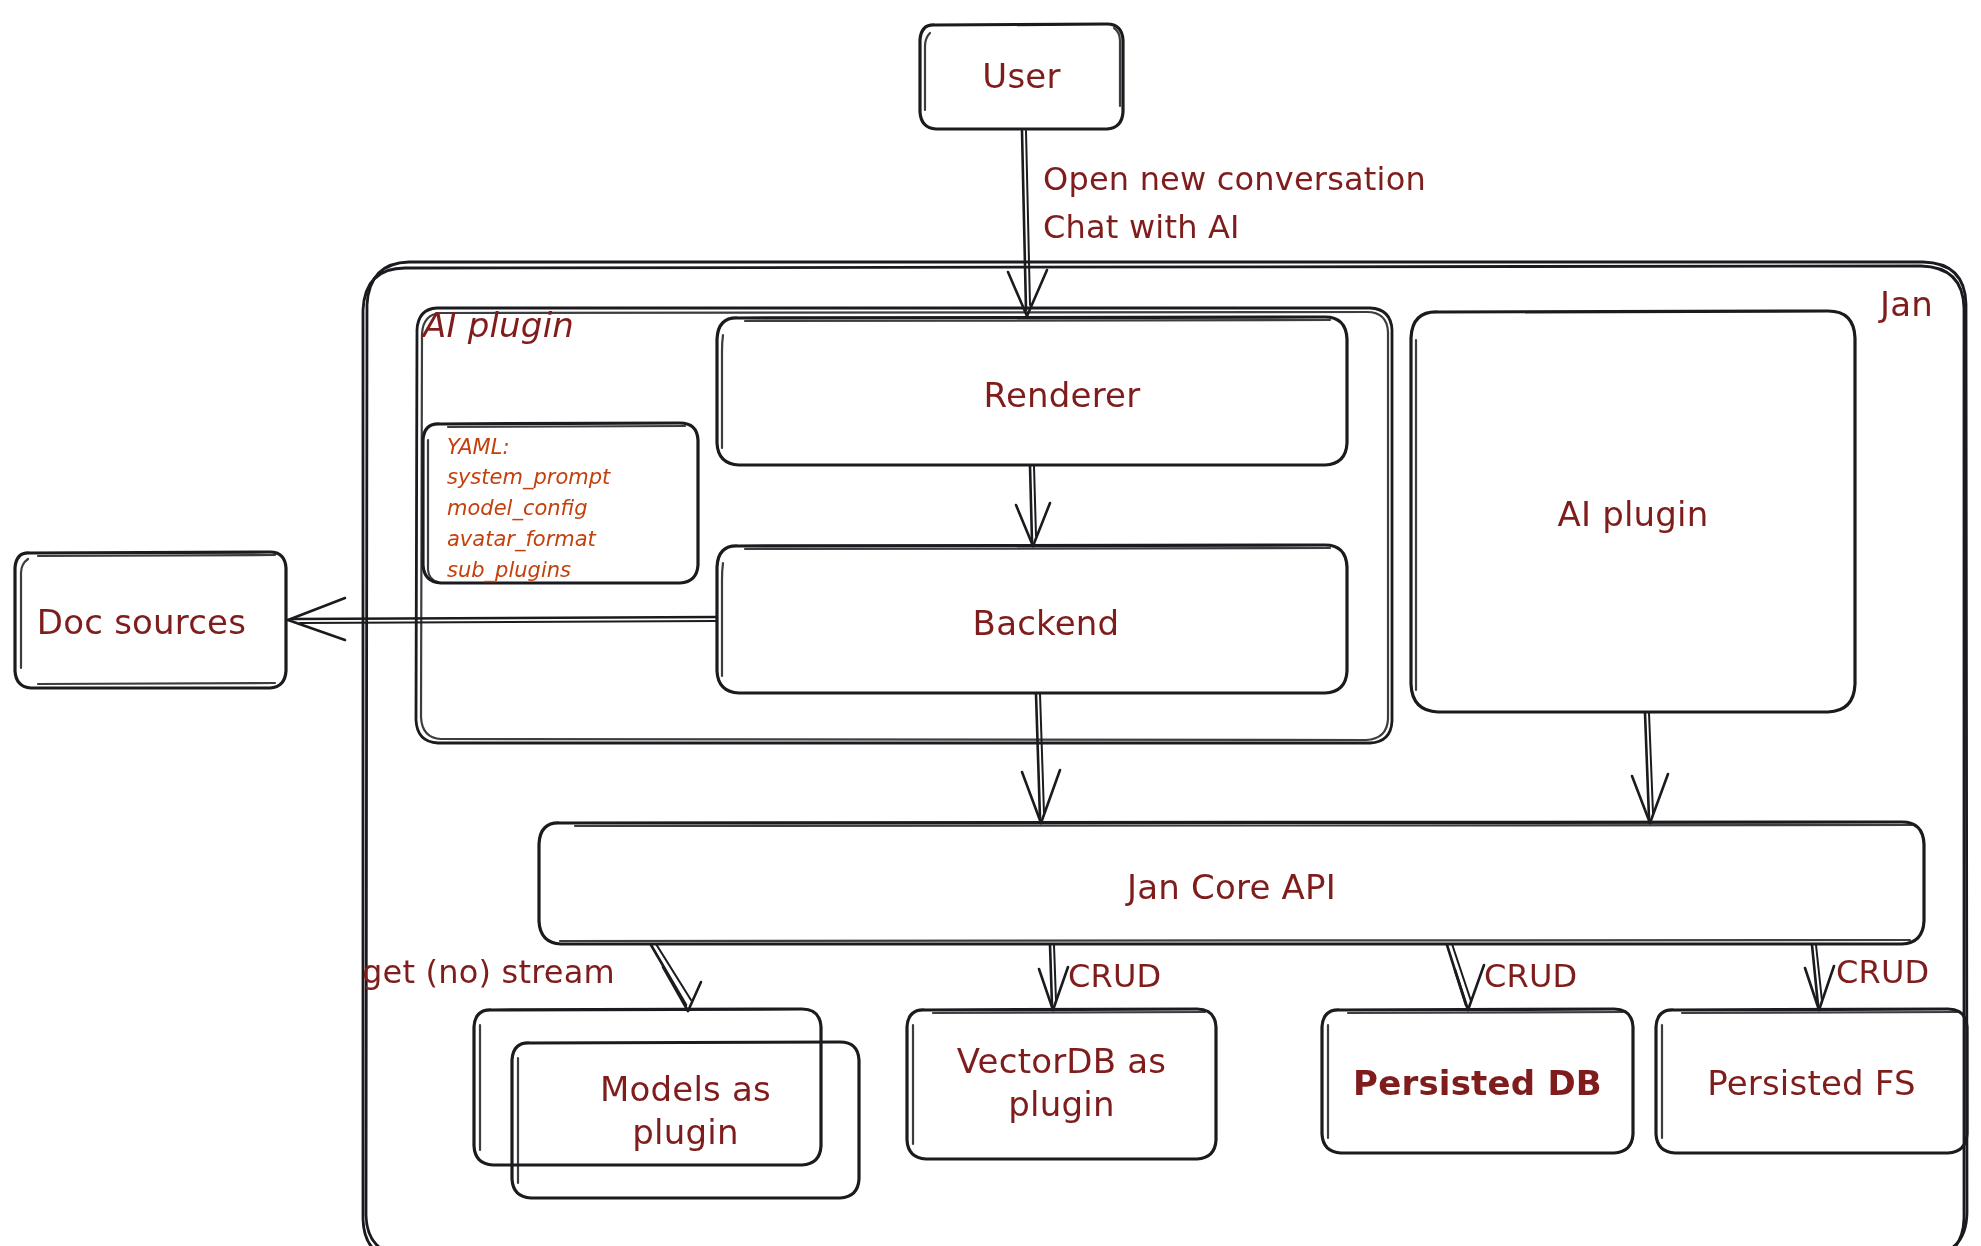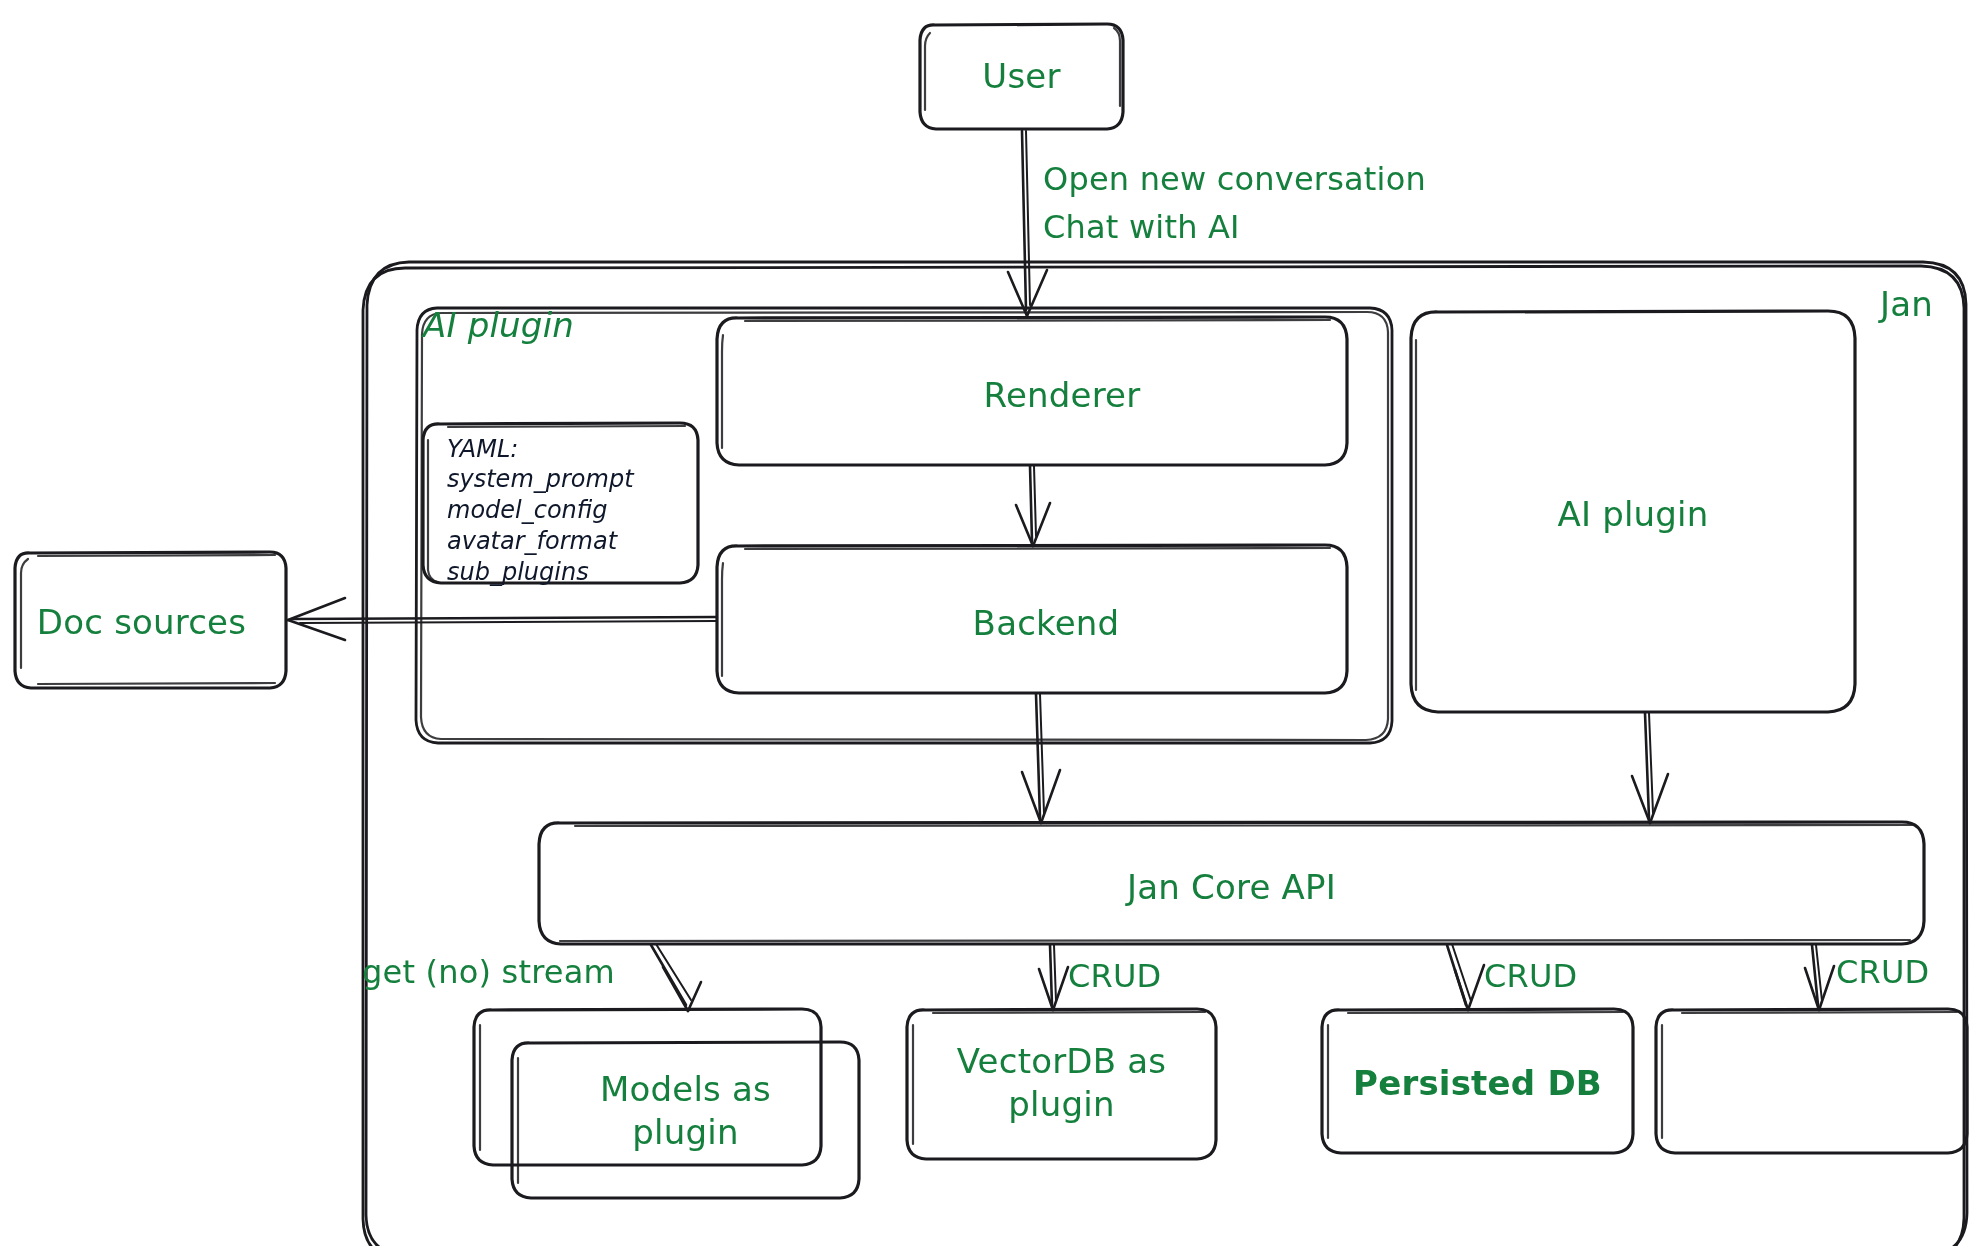--- a/index.html
+++ b/index.html
@@ -18,41 +18,41 @@
   svg.layer {
     position: absolute;
     left: 0;
     top: 0;
     width: 1981px;
     height: 1246px;
     pointer-events: none;
   }
   .node-label, .free-label, .group-label, .edge-label {
     position: absolute;
-    color: #15803d;
+    color: #7f1d1d;
     font-family: "DejaVu Sans", sans-serif;
     white-space: pre;
     letter-spacing: 0.2px;
     line-height: 1.25;
   }
   .node-label {
     text-align: center;
     font-size: 34px;
   }
   .group-label {
     font-size: 34px;
     font-style: italic;
   }
   .edge-label {
     font-size: 32px;
   }
   .yaml-text {
     position: absolute;
-    font-size: 24px;
-    color: #0f172a;
+    font-size: 21px;
+    color: #c2410c;
     line-height: 1.33;
     font-family: "DejaVu Sans", sans-serif;
     font-style: italic;
     white-space: pre;
   }
 </style>
 </head>
 <body>
 
 <div id="canvas">
@@ -243,20 +243,21 @@
   <div class="node-label" style="left:539px; top:866px; width:1385px;">Jan Core API</div>
 
   <div class="node-label" style="left:512px; top:1068px; width:347px;">Models as
 plugin</div>
 
   <div class="node-label" style="left:907px; top:1040px; width:309px;">VectorDB as
 plugin</div>
 
   <div class="node-label" style="left:1322px; top:1062px; width:311px;font-weight:bold;">Persisted DB</div>
 
+  <div class="node-label" style="left:1656px; top:1062px; width:311px;">Persisted FS</div>
 
   <div class="yaml-text" style="left:447px; top:434px;">YAML:</div>
   <div class="yaml-text" style="left:447px; top:464px;">system_prompt</div>
   <div class="yaml-text" style="left:447px; top:495px;">model_config</div>
   <div class="yaml-text" style="left:447px; top:526px;">avatar_format</div>
   <div class="yaml-text" style="left:447px; top:557px;">sub_plugins</div>
 
   <div class="edge-label" style="left:1043px; top:159px;">Open new conversation</div>
   <div class="edge-label" style="left:1043px; top:207px;">Chat with AI</div>
 

